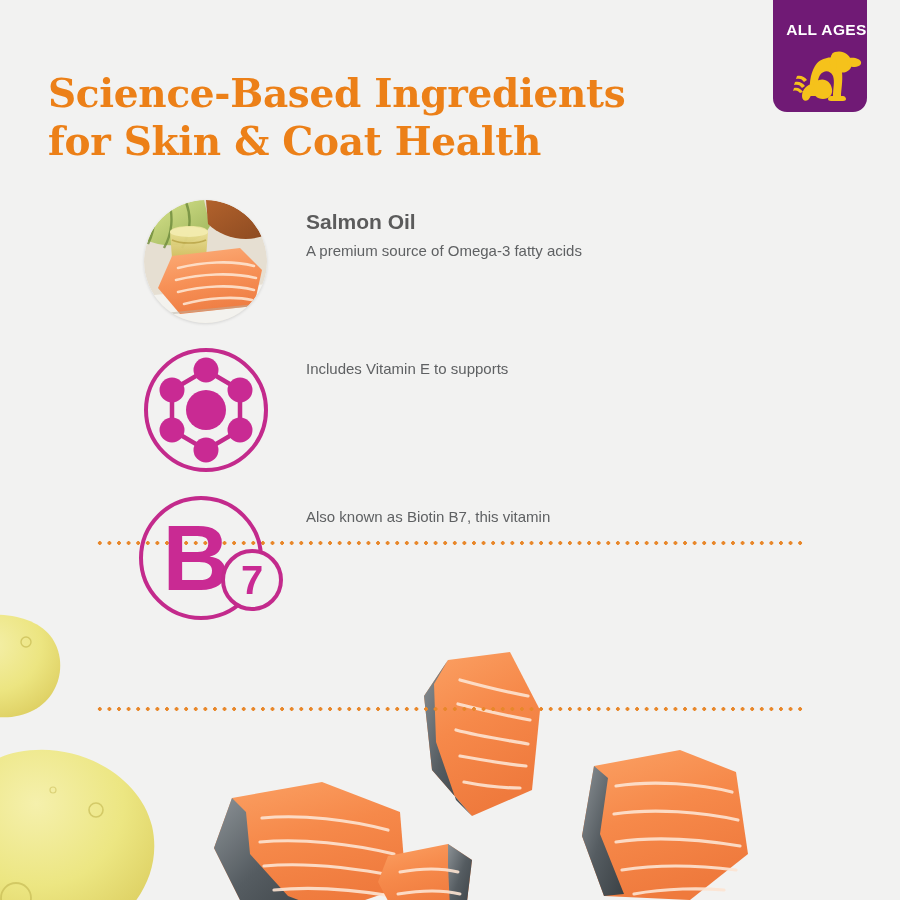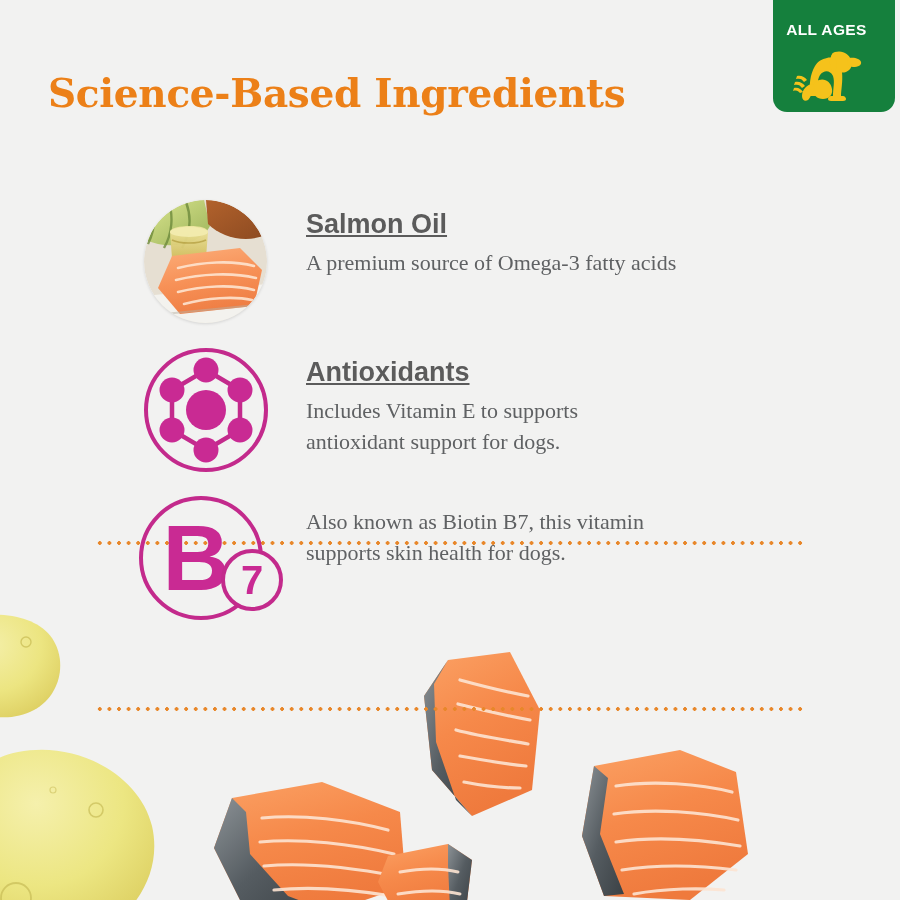--- a/index.html
+++ b/index.html
@@ -19,23 +19,23 @@
     height: 900px;
     background: #f2f2f1;
     overflow: hidden;
   }
 
   
   .badge {
     position: absolute;
     top: 0;
     left: 773px;
-    width: 122px;
+    width: 94px;
     height: 112px;
-    background: #15803d;
+    background: #701a75;
     border-radius: 0 0 14px 14px;
     z-index: 20;
   }
   .badge-label {
     position: absolute;
     top: 21px;
     left: 0;
     width: 107px;
     text-align: center;
     color: #ffffff;
@@ -89,32 +89,31 @@
     height: 132px;
     margin-right: 42px;
   }
   .row-text {
     flex: 1 1 auto;
     padding-top: 18px;
     max-width: 500px;
   }
   .row-title {
     color: #5b5b5b;
-    font-size: 27px;
+    font-size: 21px;
     font-weight: 700;
     line-height: 1.1;
     margin-bottom: 7px;
     font-family: "Liberation Sans", sans-serif;
-    text-decoration: underline;
   }
   .row-desc {
     color: #5f6163;
-    font-size: 22px;
+    font-size: 15px;
     line-height: 1.42;
-    font-family: Liberation Serif, serif;
+    font-family: Liberation Sans, sans-serif;
   }
   .row-desc .l { display: block; white-space: nowrap; }
 
   
   .photo-circle {
     position: absolute;
     top: 8px;
     left: 12px;
     width: 123px;
     height: 123px;
@@ -258,20 +257,21 @@
 
         <path d="M6 34 C10 33 14 35 16 38 L13 40 C11 37 9 36 5 37 Z"></path>
         <path d="M4 40 C8 39 12 41 14 44 L11 46 C9 43 7 42 3 43 Z"></path>
         <path d="M3 46 C7 45 10 47 12 50 L9 51 C7 49 6 48 2 49 Z"></path>
       </g>
     </svg>
   </div>
 
   <h1 class="title">
     <span class="line">Science-Based Ingredients</span>
+    <span class="line">for Skin &amp; Coat Health</span>
   </h1>
 
   <div class="rows">
 
     <div class="row">
       <div class="row-icon">
         <div class="photo-circle">
           <svg viewBox="0 0 123 123" width="123" height="123">
             <defs>
               <clipPath id="pcirc">
@@ -346,41 +346,38 @@
           <circle cx="66" cy="66" r="20" fill="#c92a93"></circle>
           <circle cx="66" cy="26" r="12.5" fill="#c92a93"></circle>
           <circle cx="100" cy="46" r="12.5" fill="#c92a93"></circle>
           <circle cx="100" cy="86" r="12.5" fill="#c92a93"></circle>
           <circle cx="66" cy="106" r="12.5" fill="#c92a93"></circle>
           <circle cx="32" cy="86" r="12.5" fill="#c92a93"></circle>
           <circle cx="32" cy="46" r="12.5" fill="#c92a93"></circle>
         </svg>
       </div>
       <div class="row-text">
-        <div class="row-title">Antioxidants</div>
         <div class="row-desc">
           <span class="l">Includes Vitamin E to supports</span>
-          <span class="l">antioxidant support for dogs.</span>
         </div>
       </div>
     </div>
 
     <div class="divider" id="divider-2"></div>
 
     <div class="row">
       <div class="row-icon">
         <svg width="150" height="136" viewBox="0 0 150 136" style="position:absolute;top:2px;left:6px;">
           <circle cx="63" cy="68" r="60" fill="none" stroke="#c32a8c" stroke-width="4"></circle>
           <text x="58" y="100" text-anchor="middle" font-family="'Liberation Sans', sans-serif" font-size="93" font-weight="700" fill="#c92a93">B</text>
           <circle cx="114" cy="90" r="29" fill="#f2f2f1" stroke="#c32a8c" stroke-width="4"></circle>
           <text x="114" y="104" text-anchor="middle" font-family="'Liberation Sans', sans-serif" font-size="40" font-weight="600" fill="#c92a93">7</text>
         </svg>
       </div>
       <div class="row-text">
         <div class="row-desc">
           <span class="l">Also known as Biotin B7, this vitamin</span>
-          <span class="l">supports skin health for dogs.</span>
         </div>
       </div>
     </div>
 
   </div>
 </div>
 
 </body></html>

